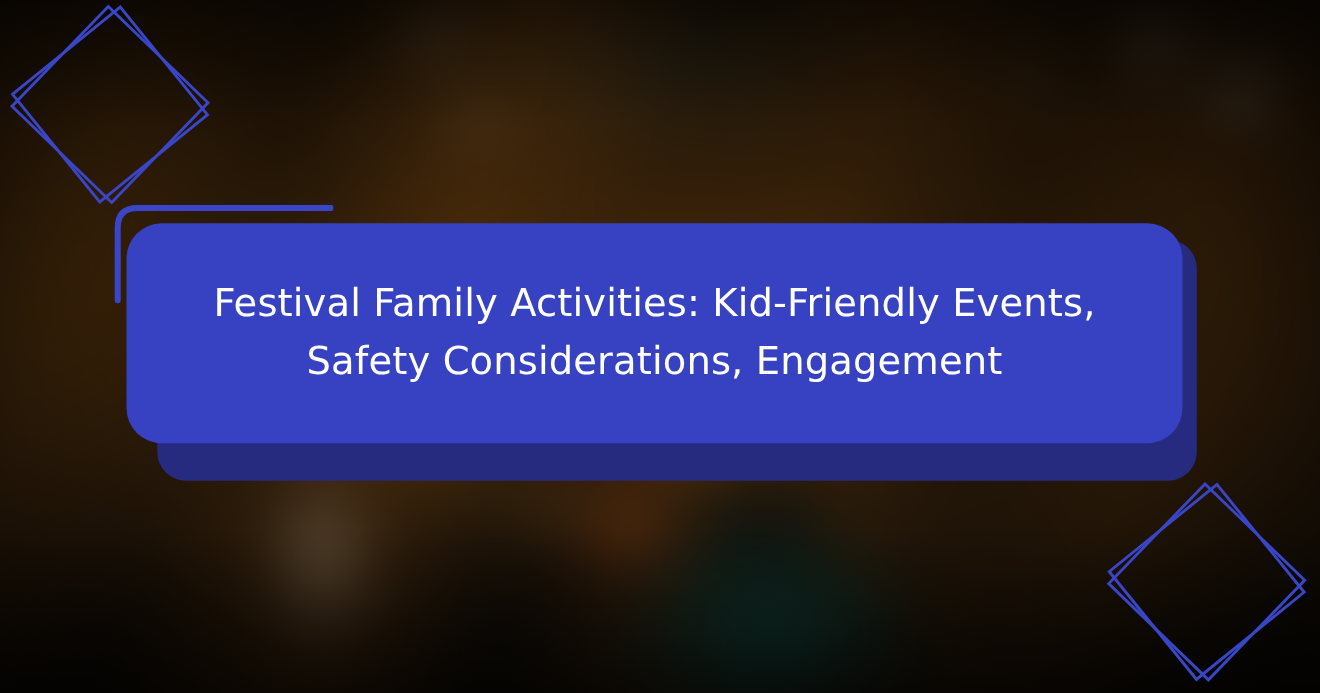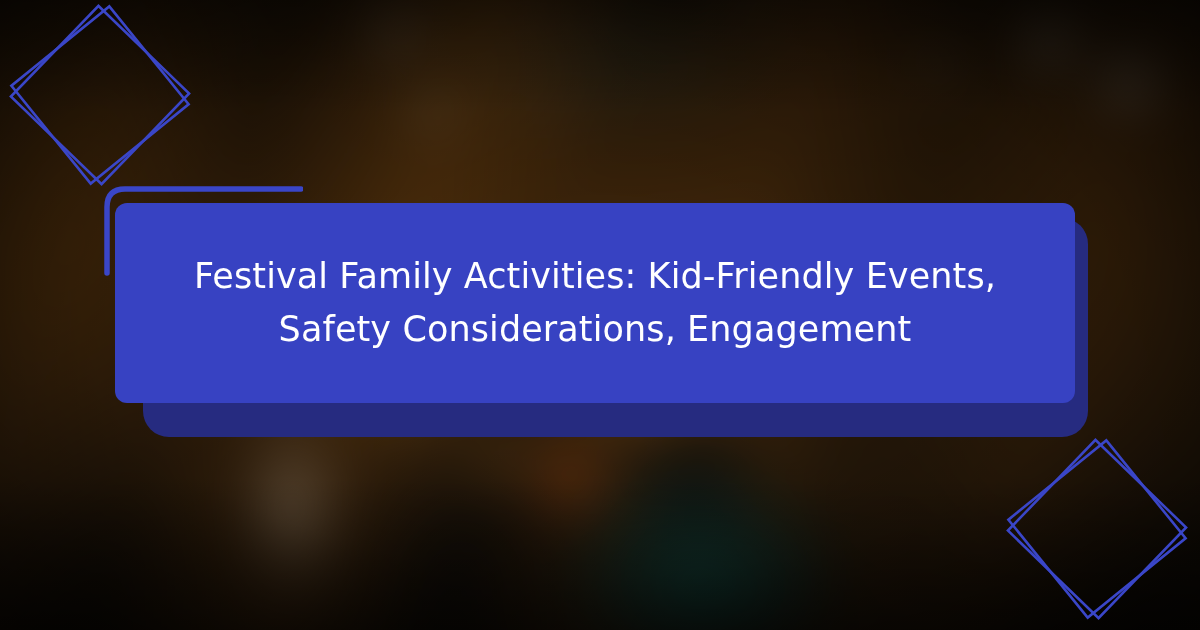--- a/index.html
+++ b/index.html
@@ -90,21 +90,21 @@
     left:143px; top:218px;
     width:945px; height:219px;
     background:#262B80;
     border-radius:26px;
   }
   .card-front {
     position:absolute;
     left:115px; top:203px;
     width:960px; height:200px;
     background:#3742C2;
-    border-radius:12px;
+    border-radius:32px;
   }
   .card-front-inner {
     position:absolute;
     left:0; top:0; right:0; bottom:0;
     display:flex; align-items:center; justify-content:center;
     padding:0 56px;
   }
   .title {
     color:#FFFFFF;
     font-size:35px;

